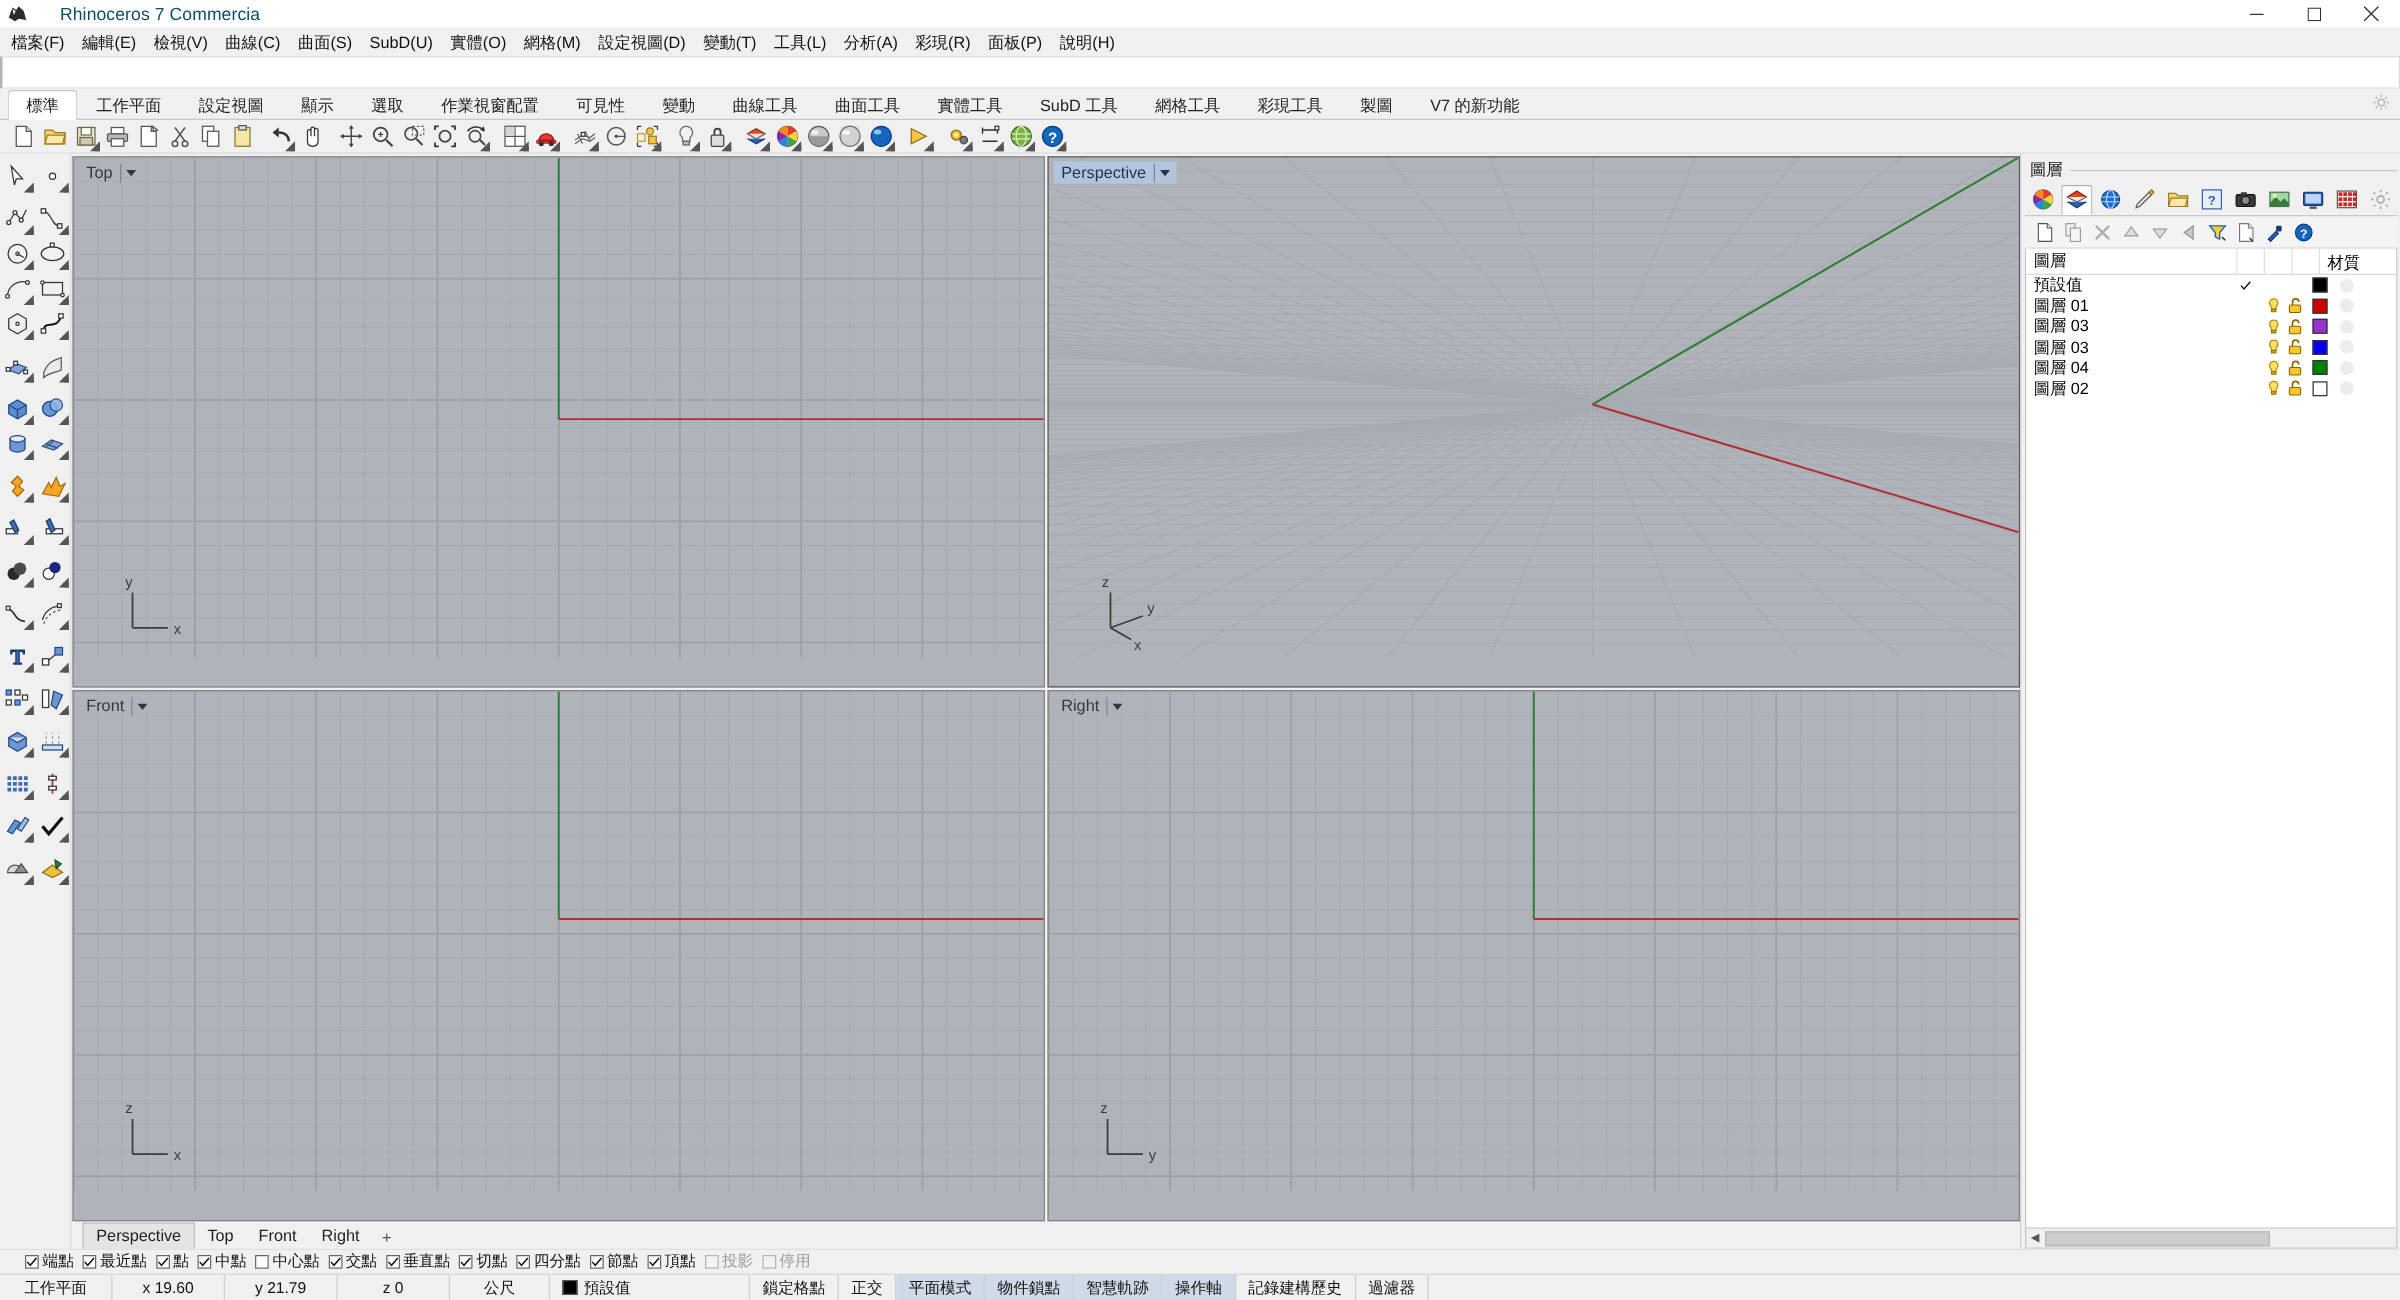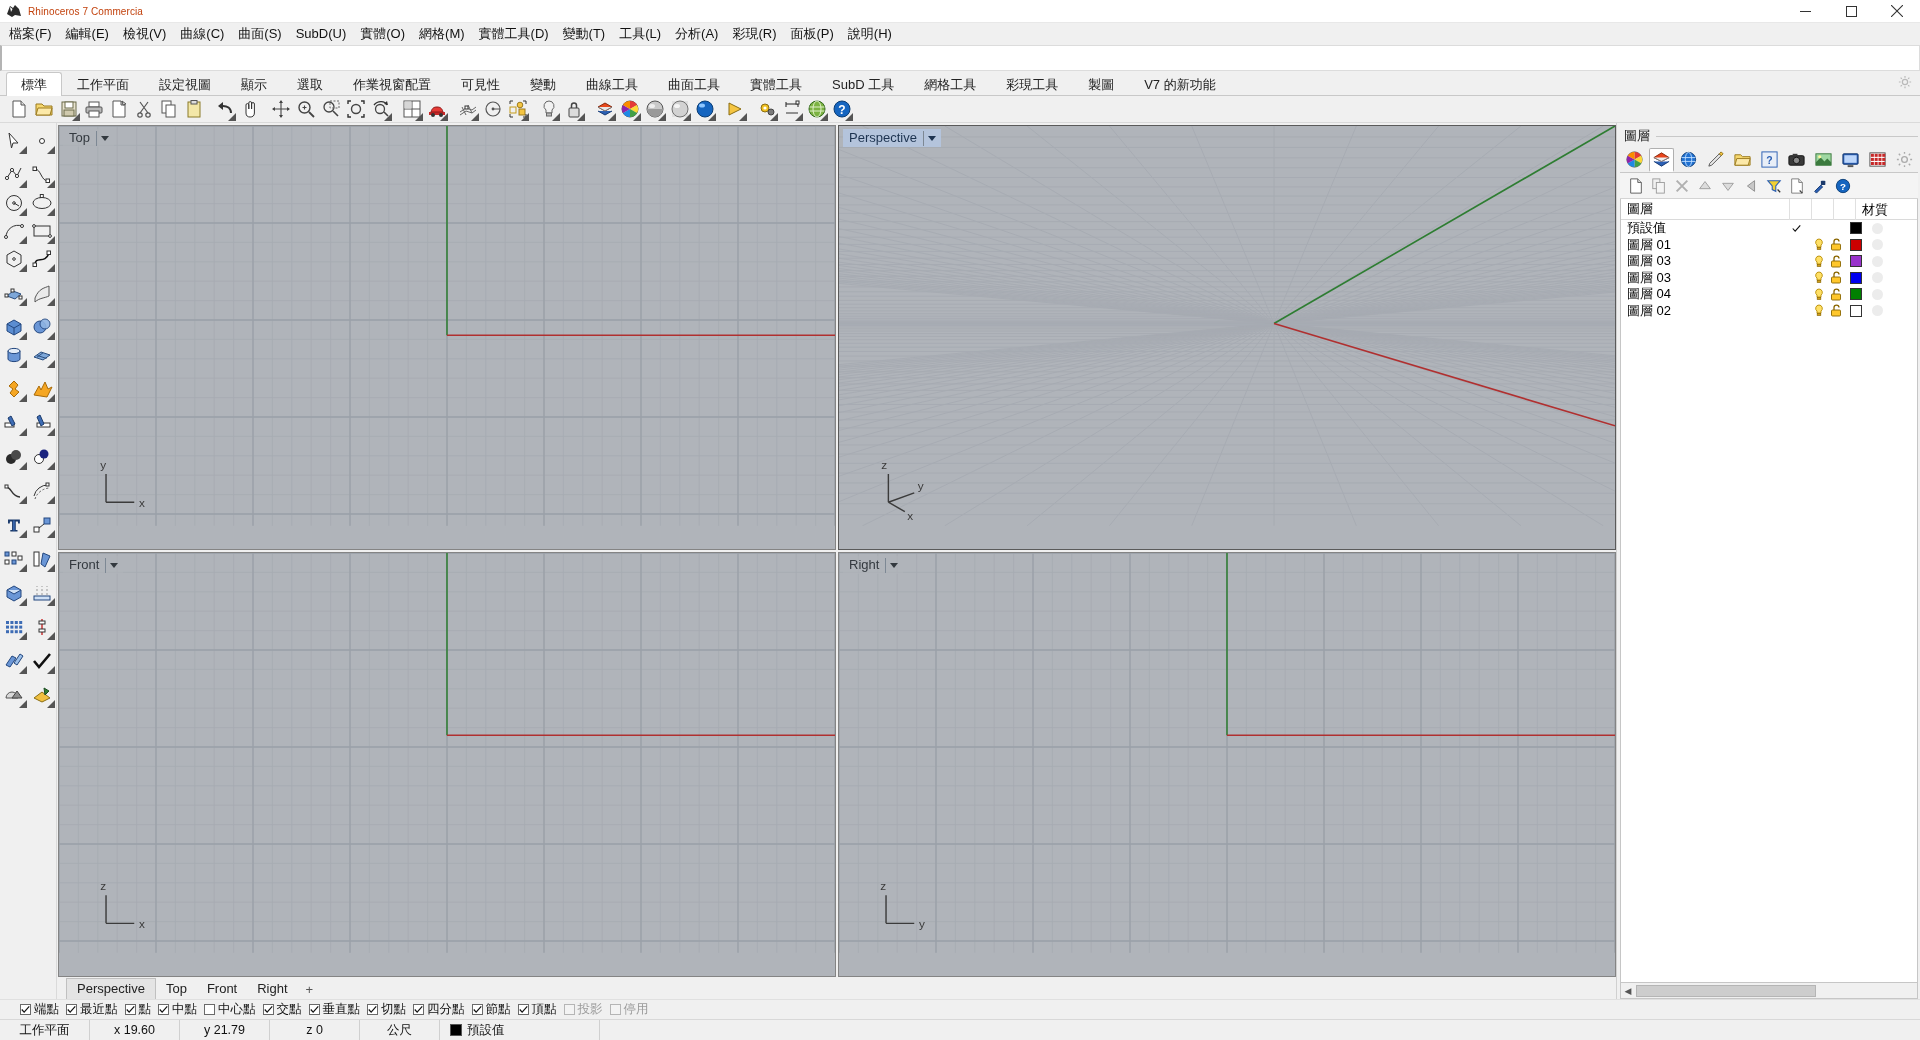--- a/index.html
+++ b/index.html
@@ -15,21 +15,21 @@
 
   
   .titlebar {
     height: 23px; background: #ffffff; display: flex; align-items: center;
     border-bottom: 1px solid #e8e8e8; flex: 0 0 23px; position: relative;
   }
   .titlebar .app-icon {
     width: 16px; height: 16px; margin-left: 6px; margin-right: 6px; flex:0 0 16px;
     position: relative;
   }
-  .titlebar .title-text { font-size: 10px; color: #c2410c; letter-spacing: .1px; }
+  .titlebar .title-text { font-size: 14px; color: #0c4a6e; letter-spacing: .1px; margin-left: 20px; }
   .win-btns { margin-left: auto; display: flex; height: 23px; }
   .win-btn { width: 46px; height: 23px; display:flex; align-items:center; justify-content:center; }
   .win-btn svg { display:block; }
 
   
   .menubar {
     height: 22px; flex: 0 0 22px; display: flex; align-items: center;
     background: #f0f0f0; padding-left: 2px; border-bottom:1px solid #f0f0f0;
   }
   .menu-item { padding: 2px 7px; font-size: 13px; color: #111; line-height: 17px; cursor: default; white-space: nowrap; }
@@ -195,21 +195,21 @@
 
   <div class="menubar" id="menubar">
       <div class="menu-item">檔案(F)</div>
       <div class="menu-item">編輯(E)</div>
       <div class="menu-item">檢視(V)</div>
       <div class="menu-item">曲線(C)</div>
       <div class="menu-item">曲面(S)</div>
       <div class="menu-item">SubD(U)</div>
       <div class="menu-item">實體(O)</div>
       <div class="menu-item">網格(M)</div>
-      <div class="menu-item">實體工具(D)</div>
+      <div class="menu-item">設定視圖(D)</div>
       <div class="menu-item">變動(T)</div>
       <div class="menu-item">工具(L)</div>
       <div class="menu-item">分析(A)</div>
       <div class="menu-item">彩現(R)</div>
       <div class="menu-item">面板(P)</div>
       <div class="menu-item">說明(H)</div>
     </div>
 
   <div class="cmd-history"></div>
 
@@ -1697,14 +1697,24 @@
   <div class="statusbar">
     <span class="sb-cell" style="width:90px">工作平面</span>
     <span class="sb-cell" style="width:90px">x 19.60</span>
     <span class="sb-cell" style="width:90px">y 21.79</span>
     <span class="sb-cell" style="width:90px">z 0</span>
     <span class="sb-cell" style="width:80px">公尺</span>
     <span class="sb-cell" style="width:160px; justify-content:flex-start">
       <span class="sb-color-chip"></span>
       <span>預設值</span>
     </span>
+    <span id="sbtoggles" style="display:flex">
+        <span class="sb-cell">鎖定格點</span>
+        <span class="sb-cell">正交</span>
+        <span class="sb-cell tog">平面模式</span>
+        <span class="sb-cell tog">物件鎖點</span>
+        <span class="sb-cell tog">智慧軌跡</span>
+        <span class="sb-cell tog">操作軸</span>
+        <span class="sb-cell">記錄建構歷史</span>
+        <span class="sb-cell">過濾器</span>
+      </span>
   </div>
 </div>
 
 </body></html>

